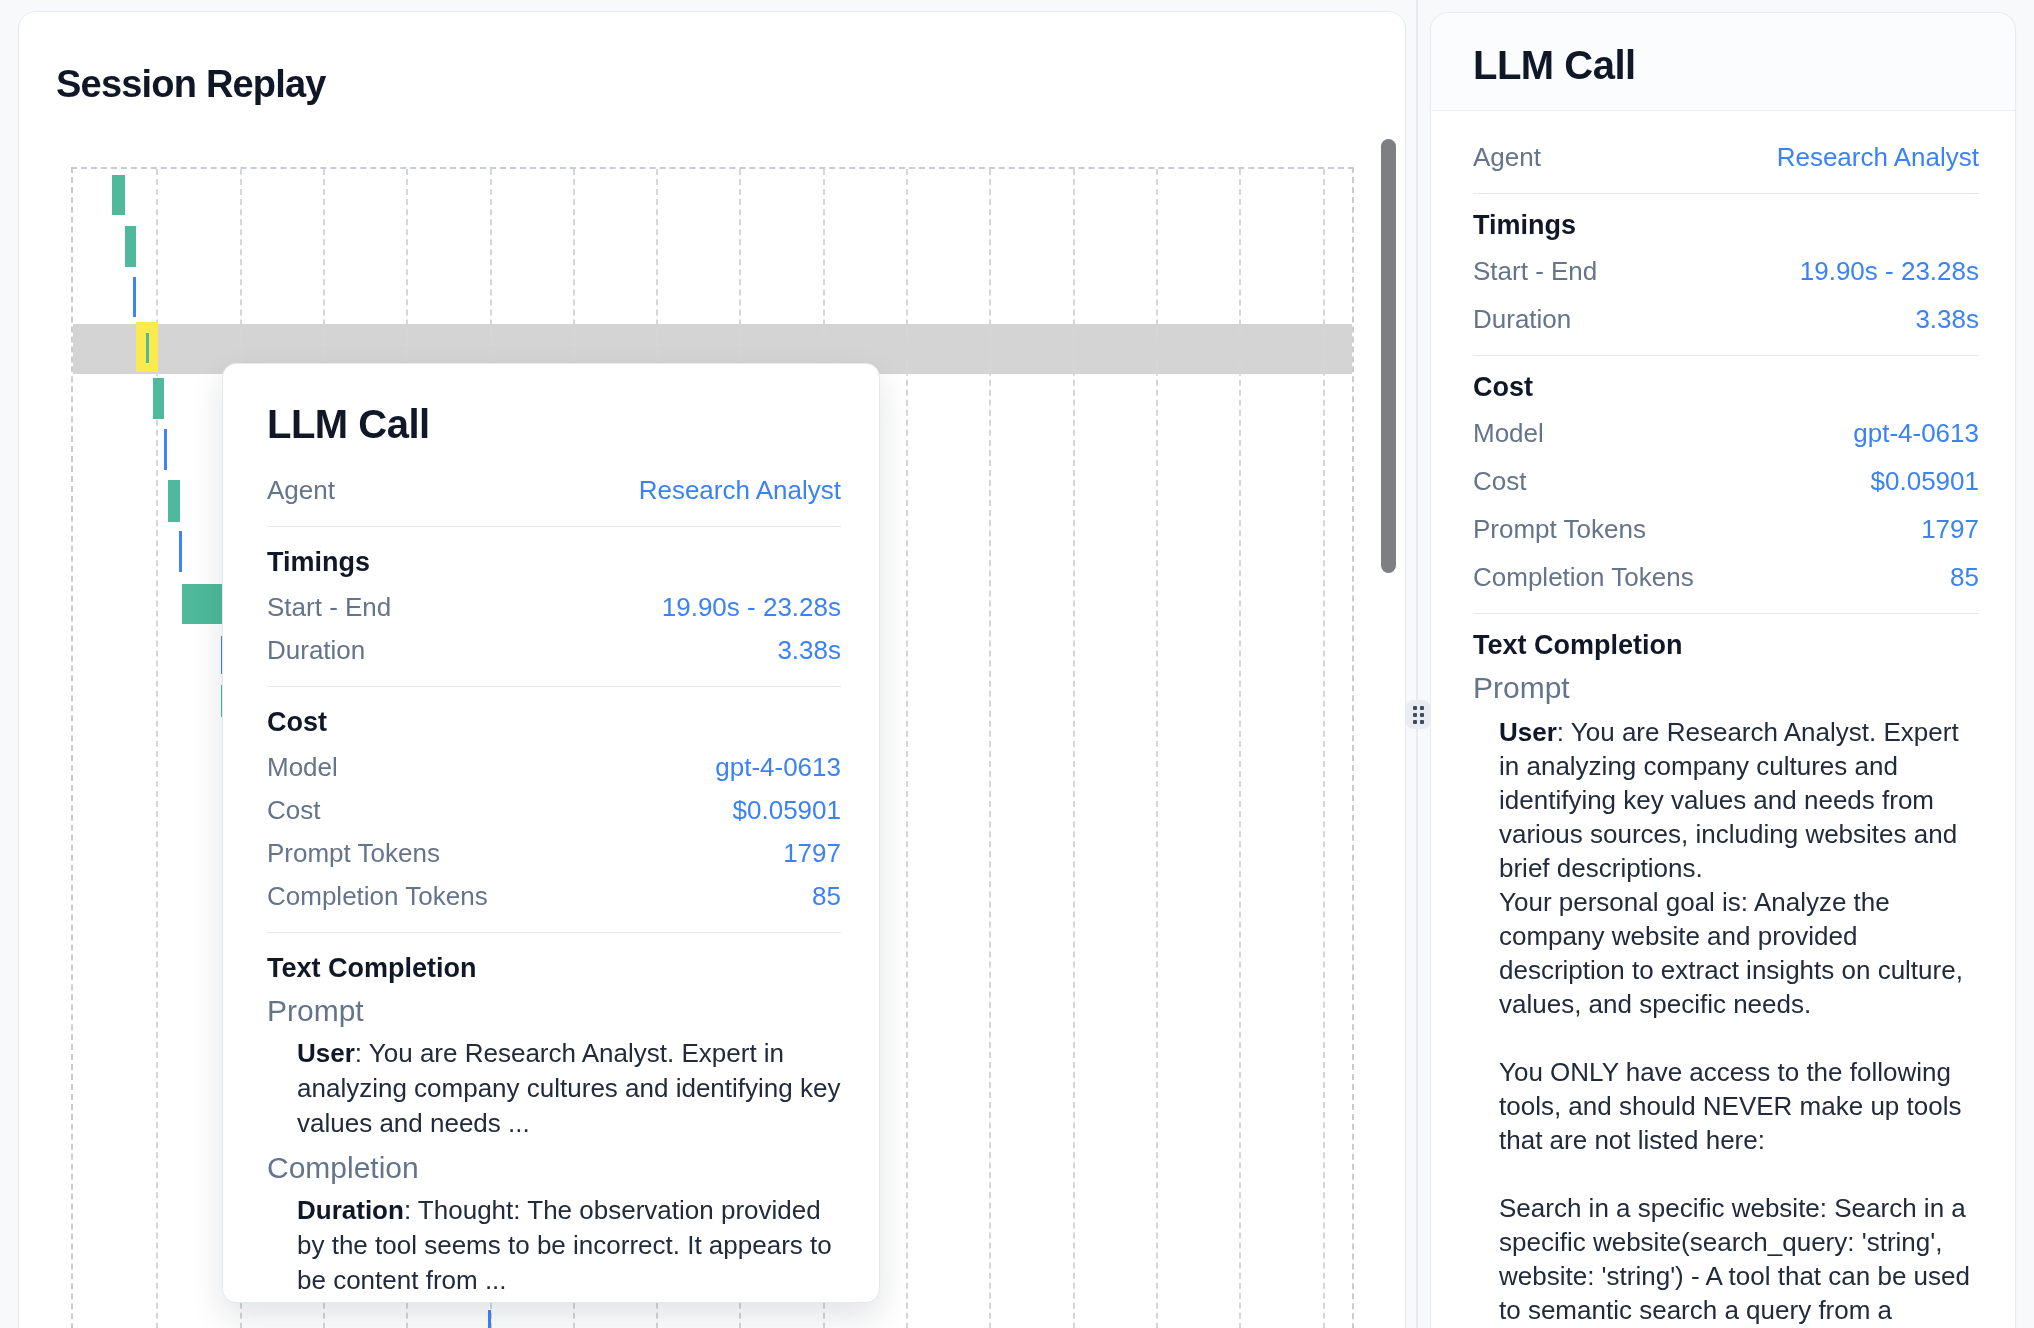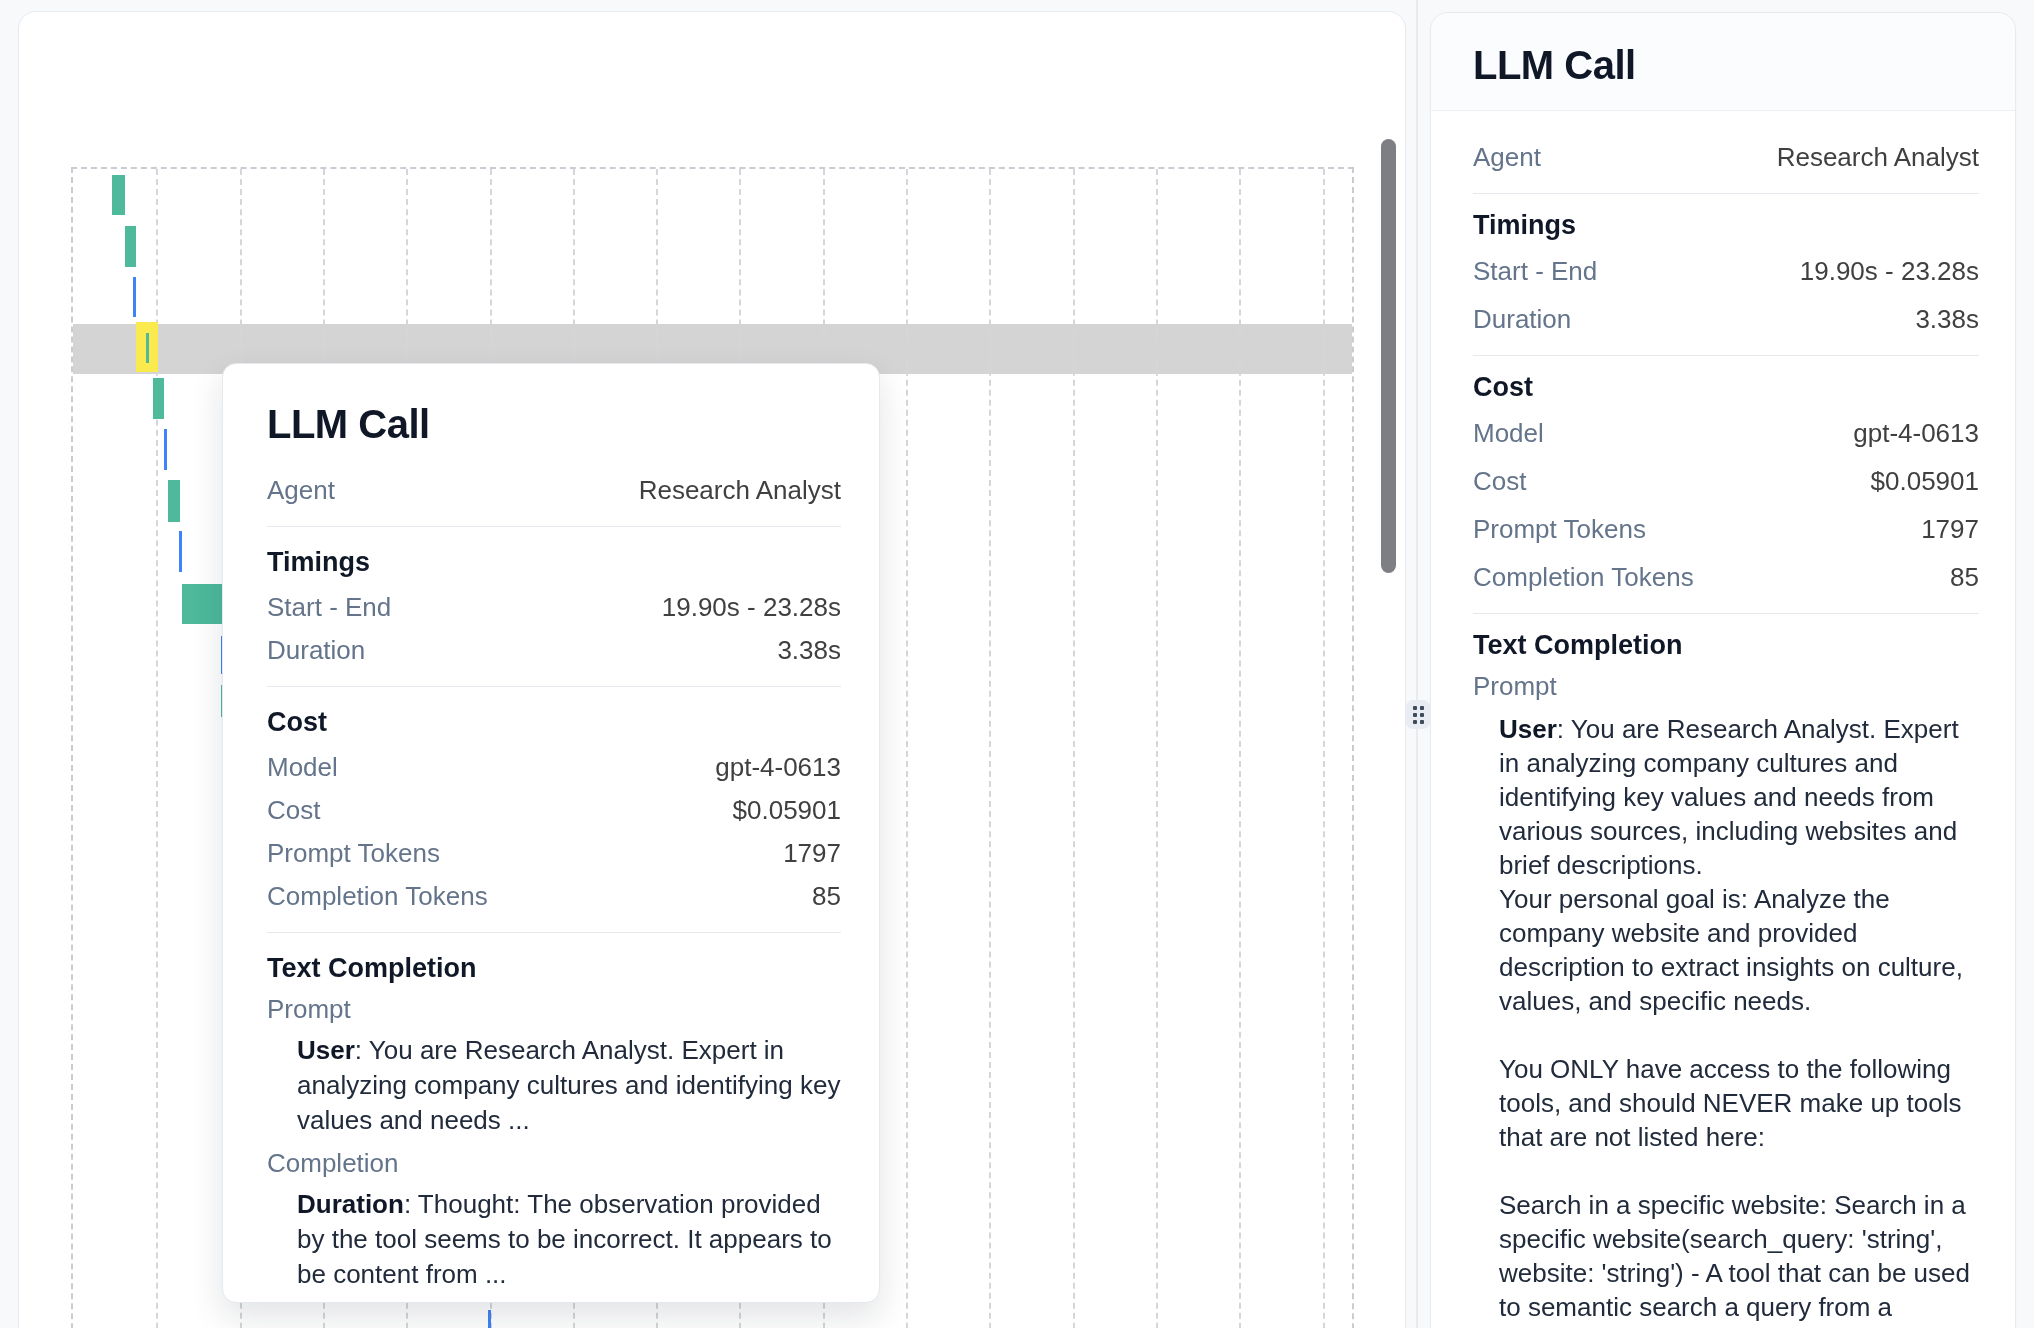--- a/index.html
+++ b/index.html
@@ -33,27 +33,27 @@
   #tooltip{
     position:absolute;left:222px;top:363px;width:658px;height:940px;box-sizing:border-box;
     background:#ffffff;border:1px solid #e5e8ec;border-radius:14px;
     box-shadow:0 14px 34px rgba(15,23,42,.12);
     padding:38px 38px 30px 44px;z-index:30;overflow:hidden;
   }
   .detail-title{font-size:40px;font-weight:700;color:#101828;letter-spacing:-0.5px;}
   #tooltip .detail-title{margin-bottom:28px;}
   .kv-row{display:flex;justify-content:space-between;align-items:baseline;font-size:26px;}
   .kv-label{color:#64748b;}
-  .kv-value{color:#404040;text-align:right;}
+  .kv-value{color:#3b82f6;text-align:right;}
   .divider{height:1px;background:#e5e8ed;border:0;margin:20px 0;}
   .section-heading{font-size:27px;font-weight:700;color:#101828;}
   #tooltip .kv-row{margin-top:12px;}
   #tooltip .kv-row.first{margin-top:14px;}
   #tooltip .section-heading{margin-top:0;}
-  .sub-label{font-size:26px;color:#64748b;margin-top:10px;}
+  .sub-label{font-size:30px;color:#64748b;margin-top:10px;}
   .msg-block{margin:8px 0 0 30px;font-size:26px;line-height:35px;color:#212b3b;white-space:pre-line;}
   .msg-block b{color:#101828;}
   
   #scroll-thumb{
     position:absolute;left:1381px;top:139px;width:15px;height:434px;
     background:#7d7f83;border-radius:8px;z-index:40;
   }
   #resizer-line{position:absolute;left:1416px;top:0;width:2px;height:1328px;background:#e7eaee;}
   #drag-handle{
     position:absolute;left:1406px;top:700px;width:24px;height:29px;
@@ -75,20 +75,21 @@
   #panel-body .section-heading{margin-bottom:10px;}
   #panel-body .sub-label{margin-top:6px;}
   #panel-prompt{margin:10px 0 0 26px;font-size:26px;line-height:34px;color:#212b3b;white-space:pre-line;}
   #panel-prompt b{color:#101828;}
 </style>
 </head>
 <body>
 
 <div id="left-card" class="card">
   <div id="sr-header">
+    <div id="sr-title">Session Replay</div>
   </div>
 
   <div id="chart">
     <div id="selected-row" style="top: 155px; height: 50px; background: rgb(212, 212, 212);"></div>
 
   <div class="gridline" style="left: 83.3px;"></div>
       <div class="gridline" style="left: 166.6px;"></div>
       <div class="gridline" style="left: 249.9px;"></div>
       <div class="gridline" style="left: 333.2px;"></div>
       <div class="gridline" style="left: 416.5px;"></div>

